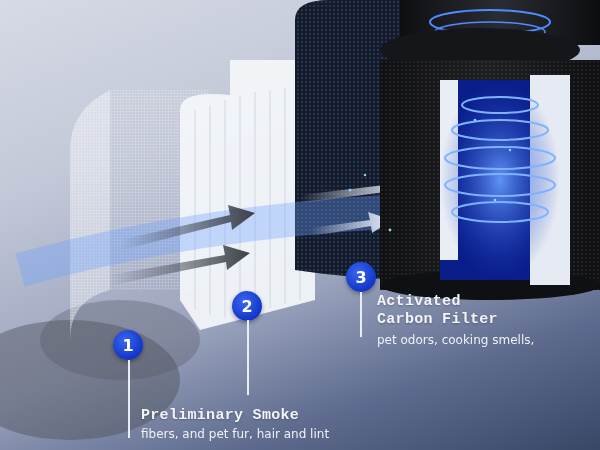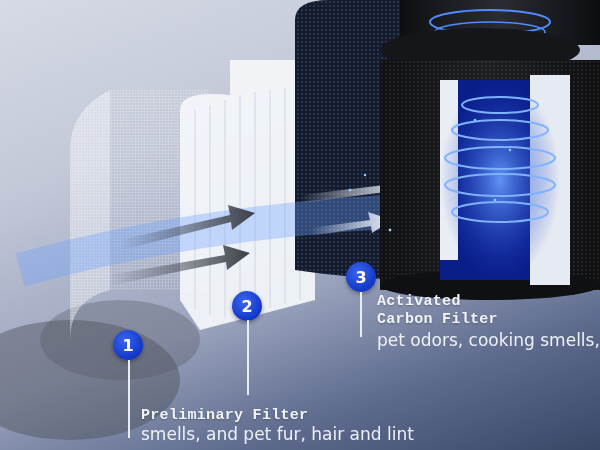--- a/index.html
+++ b/index.html
@@ -6,21 +6,21 @@
   body{width:600px;height:450px;overflow:hidden;font-family:"DejaVu Sans","Liberation Sans",sans-serif;}
   .stage{position:relative;width:600px;height:450px;overflow:hidden;
     background:linear-gradient(160deg,#d6dae6 0%,#c3c8d8 30%,#9aa3bd 60%,#5e6b8e 80%,#3a4666 100%);}
   .abs{position:absolute;}
   .badge{position:absolute;width:30px;height:30px;border-radius:50%;
     background:radial-gradient(circle at 40% 35%,#3a66f0,#1236c8 70%,#0c2aa0);
     color:#fff;font-weight:bold;font-size:16px;display:flex;align-items:center;justify-content:center;
     box-shadow:0 2px 4px rgba(0,0,0,.35);}
   .vline{position:absolute;width:1.5px;background:#e8ecf5;}
   .title{position:absolute;color:#f2f4f8;font-weight:bold;font-size:15px;line-height:18px;letter-spacing:.3px;text-shadow:0 1px 2px rgba(0,0,0,.25);font-family:Liberation Mono, monospace;}
-  .desc{position:absolute;color:#eef1f7;font-size:17px;line-height:13px;}
+  .desc{position:absolute;color:#eef1f7;font-size:12px;line-height:13px;}
 </style>
 </head>
 <body>
 
 <div class="stage">
 
   <svg class="abs" style="left:0;top:0" width="600" height="450">
     <defs>
       <linearGradient id="darkCyl" x1="0" x2="1">
         <stop offset="0" stop-color="#0e0f12"></stop>
@@ -105,22 +105,22 @@
       <circle cx="475" cy="120" r="1.3"></circle>
         <circle cx="510" cy="150" r="1.2"></circle>
         <circle cx="495" cy="200" r="1.3"></circle>
     </g>
   </svg>
 
   <div class="badge" style="left:113px;top:330px">
       <span>1</span>
     </div>
   <div class="vline" style="left:128px;top:360px;height:78px"></div>
-  <div class="title" style="left:141px;top:407px">Preliminary Filter</div>
-  <div class="desc" style="left:141px;top:428px">smells, and pet fur, hair and lint</div>
+  <div class="title" style="left:141px;top:407px">Preliminary Smoke</div>
+  <div class="desc" style="left:141px;top:428px">fibers, and pet fur, hair and lint</div>
 
   <div class="badge" style="left:232px;top:291px">
       <span>2</span>
     </div>
   <div class="vline" style="left:247px;top:320px;height:75px"></div>
 
   <div class="badge" style="left:346px;top:262px">
       <span>3</span>
     </div>
   <div class="vline" style="left:360px;top:292px;height:45px"></div>

